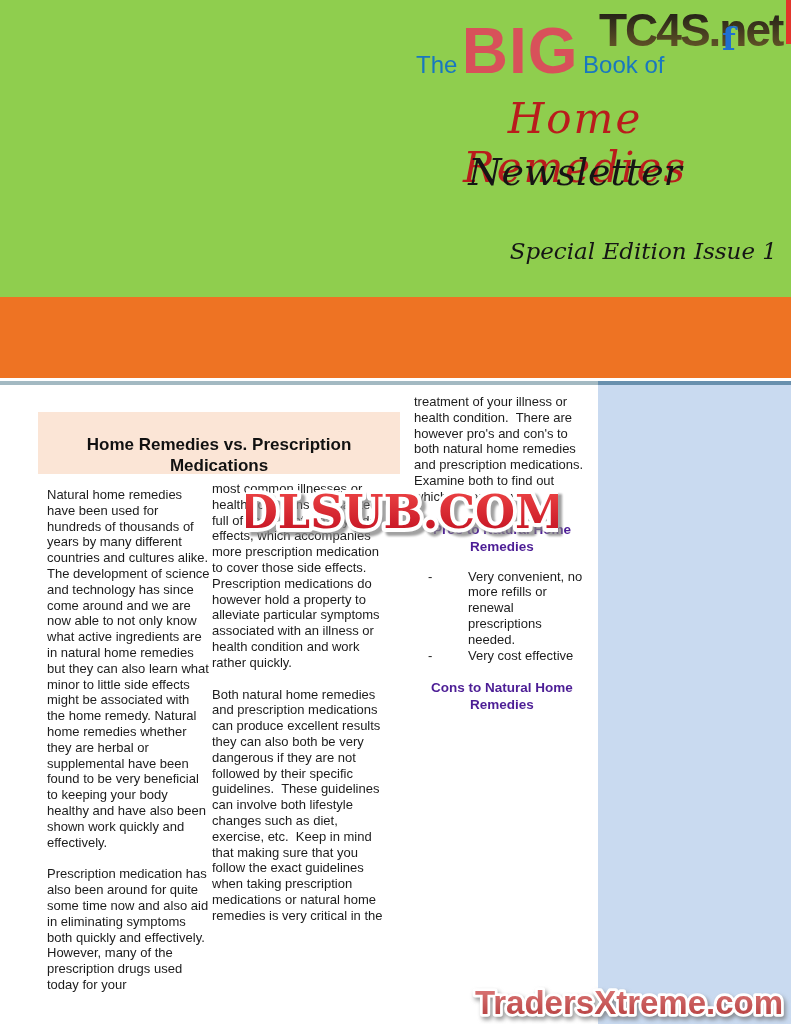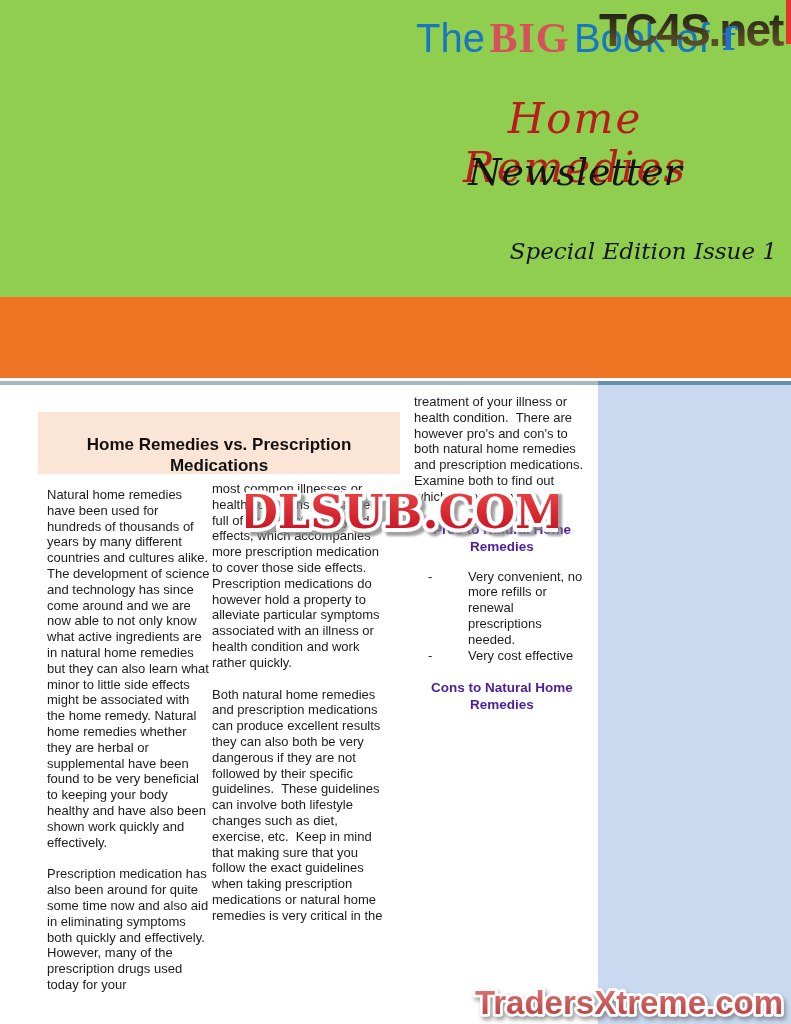--- a/index.html
+++ b/index.html
@@ -8,22 +8,22 @@
     font-family:"Liberation Sans",sans-serif;overflow:hidden;
   }
   
   .green-band{position:absolute;left:0;top:0;width:791px;height:297px;background:#8FCE4E;}
   .orange-band{position:absolute;left:0;top:297px;width:791px;height:81px;background:#EE7323;}
   .divider-left{position:absolute;left:0;top:381px;width:598px;height:4px;background:#A3B9C2;}
   .divider-right{position:absolute;left:598px;top:381px;width:193px;height:4px;background:#6890AE;}
   .sidebar{position:absolute;left:598px;top:385px;width:193px;height:639px;background:#C9DAF0;}
   
   .masthead-row{position:absolute;top:14px;left:416px;white-space:nowrap;}
-  .word-the,.word-bookof{font-size:40px;color:#1877C0;}
-  .word-big{font-family:Liberation Serif, serif;font-weight:bold;font-size:42px;color:#D8515A;letter-spacing:1px;}
+  .word-the,.word-bookof{font-size:24px;color:#1877C0;}
+  .word-big{font-family:Liberation Sans, sans-serif;font-weight:bold;font-size:64px;color:#D8515A;letter-spacing:1px;}
   .home-remedies{position:absolute;top:94px;left:395px;width:360px;text-align:center;
     font-family:"DejaVu Serif",serif;font-style:italic;font-size:42px;color:#b91c1c;letter-spacing:2px;}
   .newsletter{position:absolute;top:150px;left:395px;width:360px;text-align:center;
     font-family:"DejaVu Serif",serif;font-style:italic;font-size:38px;color:#151515;}
   .edition{position:absolute;top:238px;right:14px;
     font-family:"DejaVu Serif",serif;font-style:italic;font-size:23px;color:#151515;}
   
   .title-box{position:absolute;left:38px;top:412px;width:362px;height:62px;background:#FBE5D6;
     display:flex;align-items:center;justify-content:center;text-align:center;
     font-weight:bold;font-size:17px;line-height:21px;color:#111;}

